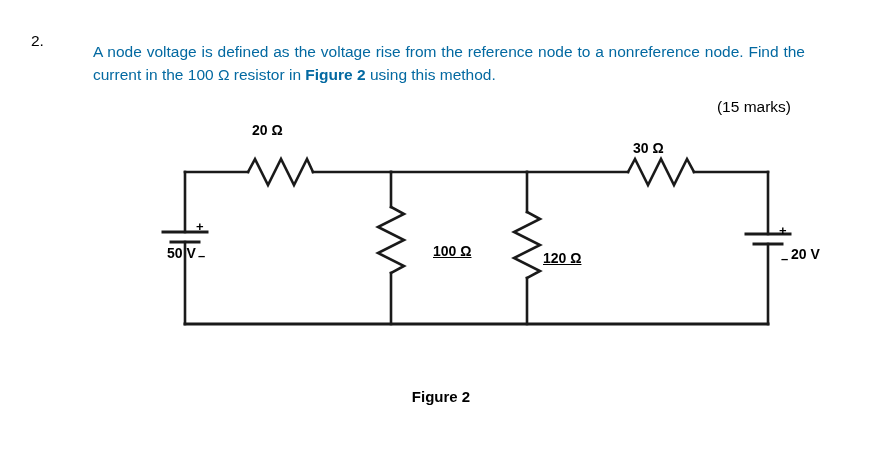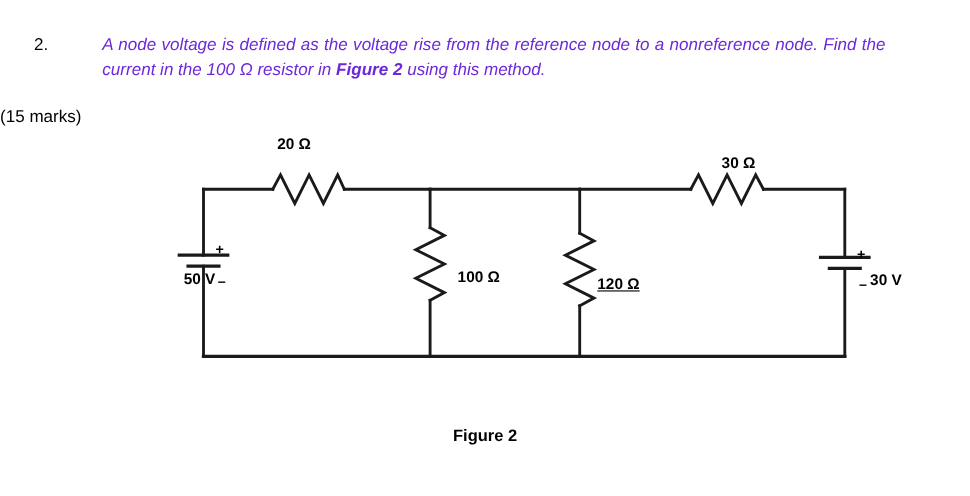--- a/index.html
+++ b/index.html
@@ -28,38 +28,38 @@
     position: absolute;
     left: 31px;
     top: 30px;
     font-size: 15.5px;
     line-height: 22px;
     color: #000;
   }
   #question-text {
     position: absolute;
     left: 93px;
-    top: 30px;
+    top: 41px;
     width: 712px;
     font-size: 15.5px;
     line-height: 22.5px;
     text-align: justify;
     text-justify: inter-word;
-    color: #6d28d9;
-    font-style: italic;
+    color: #0369a1;
   }
   #question-text .fig-ref {
     font-weight: bold;
     white-space: nowrap;
   }
   #marks {
     position: absolute;
     left: 0;
     top: 98px;
     width: 791px;
+    text-align: right;
     font-size: 15.5px;
     color: #000;
   }
 
   
   #circuit {
     position: absolute;
     left: 0;
     top: 0;
     width: 814px;
@@ -79,22 +79,22 @@
     line-height: 16px;
   }
   .plabel {
     position: absolute;
     font-size: 13px;
     font-weight: bold;
     color: #000;
     line-height: 13px;
   }
   #label-r20    { left: 252px; top: 122px; }
-  #label-r30    { left: 656px; top: 140px; }
-  #label-r100   { left: 416px; top: 243px; }
+  #label-r30    { left: 633px; top: 140px; }
+  #label-r100   { left: 433px; top: 243px; text-decoration: underline; }
   #label-r120   { left: 543px; top: 250px; text-decoration: underline; }
   #label-v50    { left: 127px; top: 245px; margin-left: 40px; }
   #label-v20    { left: 791px; top: 246px; }
   #plus-left    { left: 196px; top: 220px; }
   #minus-left   { left: 198px; top: 249px; }
   #plus-right   { left: 779px; top: 224px; }
   #minus-right  { left: 781px; top: 252px; }
 
   
   #figure-caption {
@@ -161,21 +161,21 @@
         <path d="M185,324 L768,324" stroke-width="3"></path>
 
       </g>
     </svg>
 
     <div class="clabel" id="label-r20">20 Ω</div>
     <div class="clabel" id="label-r30">30 Ω</div>
     <div class="clabel" id="label-r100">100 Ω</div>
     <div class="clabel" id="label-r120">120 Ω</div>
     <div class="clabel" id="label-v50">50 V</div>
-    <div class="clabel" id="label-v20">30 V</div>
+    <div class="clabel" id="label-v20">20 V</div>
 
     <div class="plabel" id="plus-left">+</div>
     <div class="plabel" id="minus-left">–</div>
     <div class="plabel" id="plus-right">+</div>
     <div class="plabel" id="minus-right">–</div>
 
   </div>
 
   <div id="figure-caption">Figure 2</div>
 

